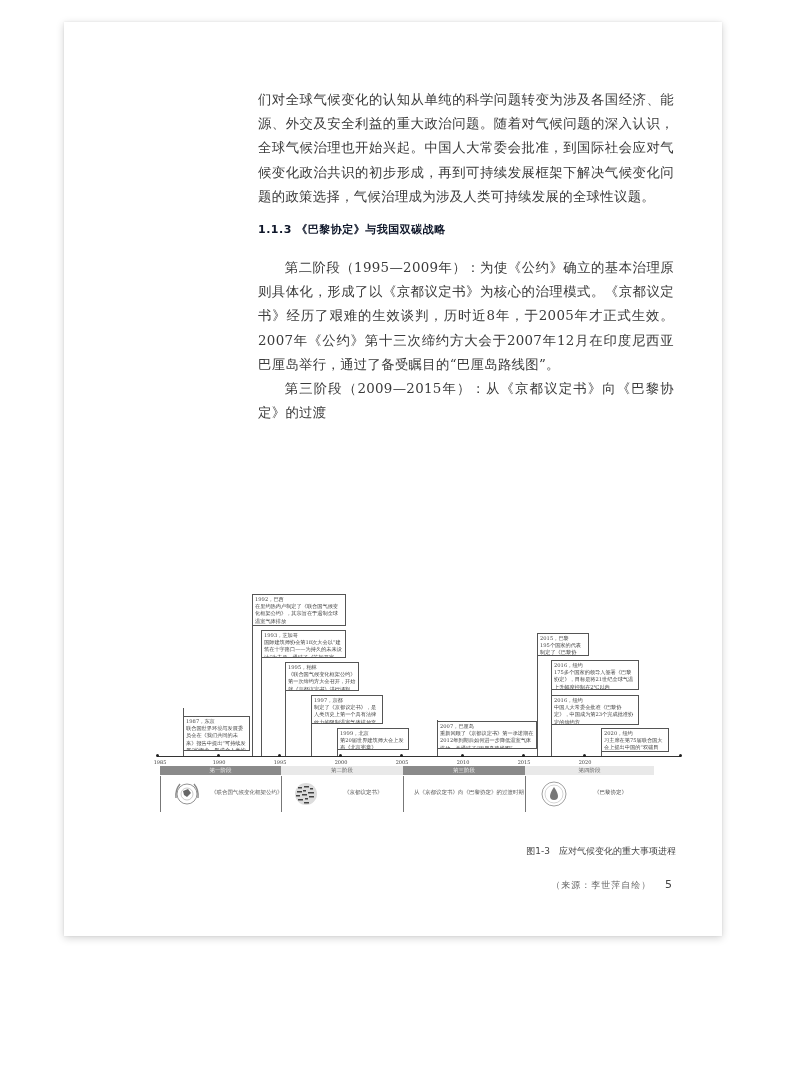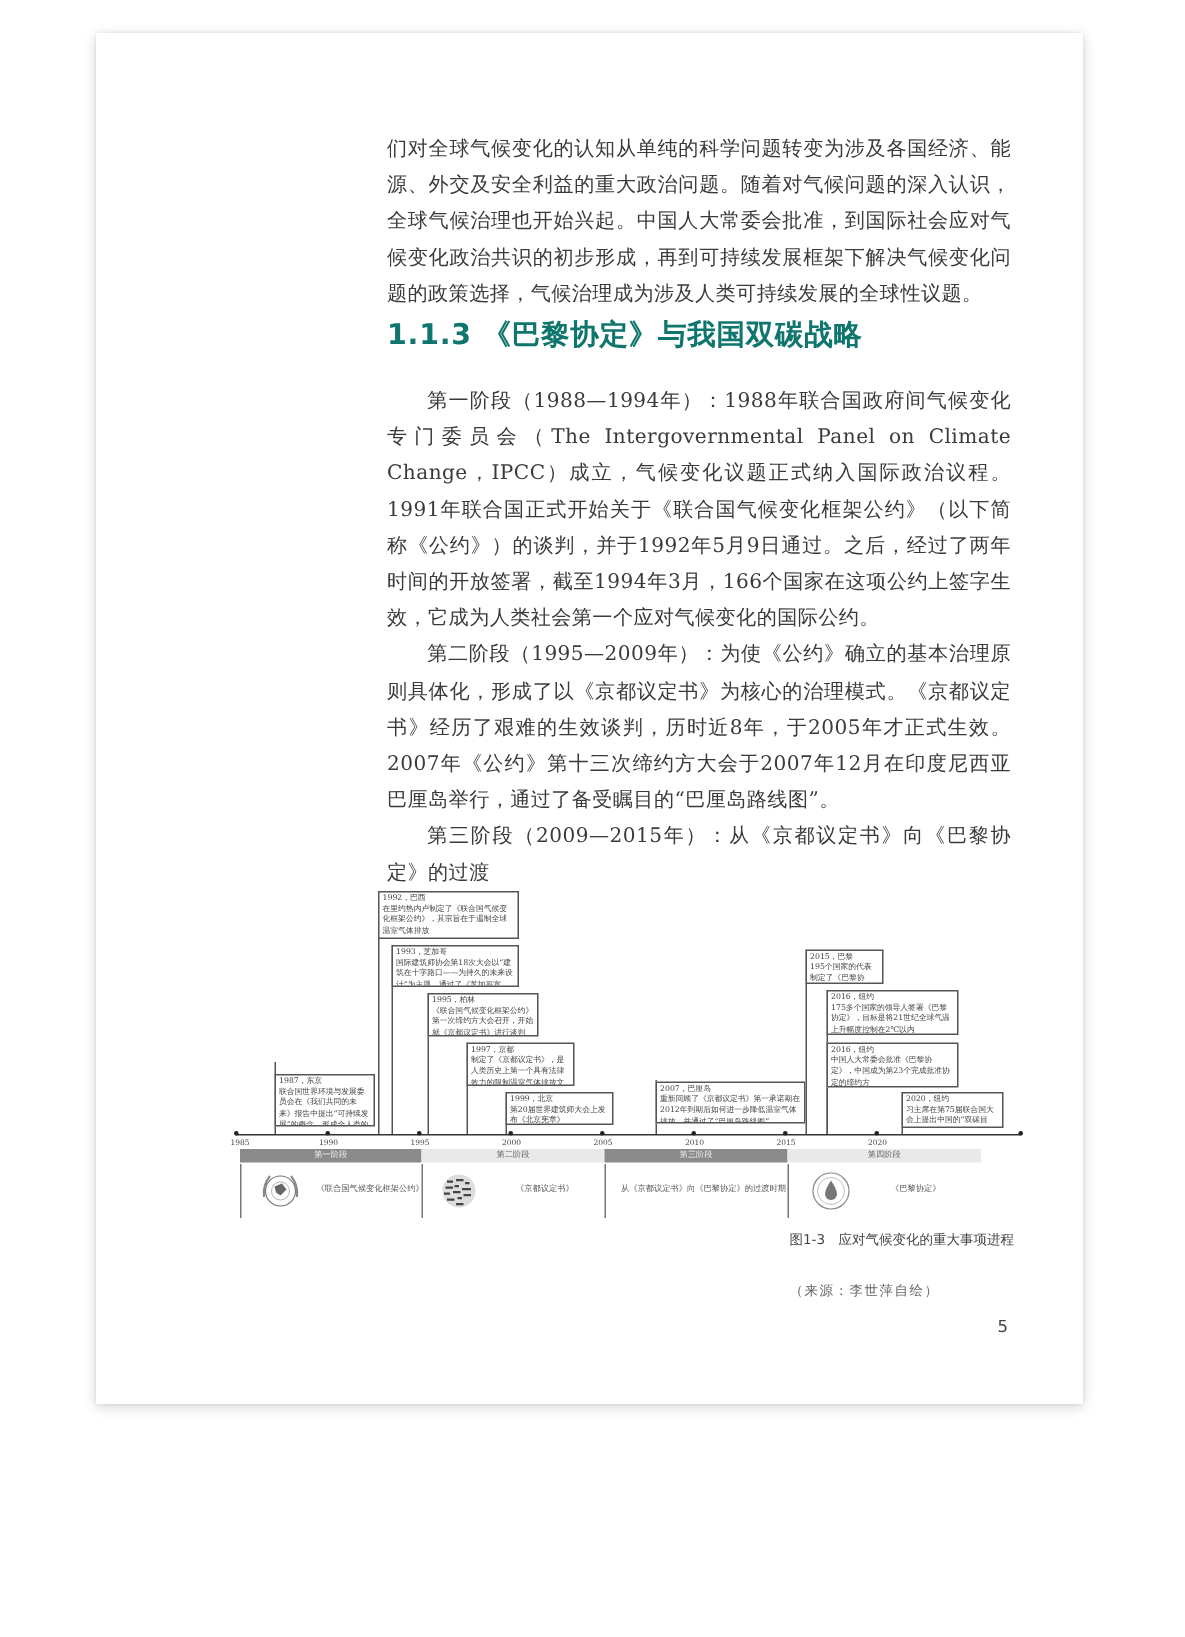--- a/index.html
+++ b/index.html
@@ -13,64 +13,63 @@
     box-shadow: 0 2px 8px rgba(0,0,0,0.18), 0 0 2px rgba(0,0,0,0.08);
   }
   .body-text {
     position: absolute; left: 258px; width: 416px;
     font-size: 13.4px; line-height: 24.2px; color: #3a3a3a; letter-spacing: 0.3px;
     text-align: justify;
   }
   .body-text p { margin: 0; }
   .indent { text-indent: 2em; }
   .heading {
-    position: absolute; left: 258px; top: 210px;
+    position: absolute; left: 258px; top: 222px;
     font-family: "DejaVu Sans", "Liberation Sans", sans-serif;
-    font-size: 19px; font-weight: bold; color: #0f766e; letter-spacing: 0.5px;
+    font-size: 11px; font-weight: bold; color: #0f172a; letter-spacing: 0.5px;
   }
   
   .figure { position: absolute; left: 150px; top: 590px; width: 540px; height: 225px; }
   .evt {
     position: absolute; background: #fff; border: 1px solid #555;
     font-size: 5.2px; line-height: 7.2px; color: #444; padding: 1px 2px; box-sizing: border-box;
     overflow: hidden;
   }
   .evt .t { display: block; }
   .vline { position: absolute; width: 1px; background: #555; }
   .axis { position: absolute; left: 7px; top: 166px; width: 524px; height: 1px; background: #333; }
   .tick { position: absolute; top: 164px; width: 3px; height: 3px; border-radius: 50%; background: #222; }
   .yr { position: absolute; top: 169px; font-size: 5px; color: #444; transform: translateX(-50%); }
   .band { position: absolute; top: 176px; height: 9px; font-size: 5.5px; line-height: 9px; text-align: center; }
   .band.dark { background: #8a8a8a; color: #eee; }
   .band.light { background: #e9e9e9; color: #666; }
   .cell { position: absolute; top: 186px; height: 36px; border-left: 1px solid #777; box-sizing: border-box; }
   .cell-label { position: absolute; top: 13px; font-size: 5.5px; color: #555; white-space: nowrap; }
   .caption {
-    position: absolute; right: 114px; top: 820px; text-align: left;
+    position: absolute; right: 114px; top: 844px; text-align: center;
     font-family: "DejaVu Sans", "Liberation Sans", sans-serif; font-size: 9px; color: #444; line-height: 14px;
   }
   .caption .src { font-family: "DejaVu Serif", serif; color: #666; letter-spacing: 1px; margin-top: 20px; }
   .page-num {
     position: absolute; left: 665px; top: 878px; font-size: 11px; color: #444;
     font-family: "DejaVu Sans", "Liberation Sans", sans-serif;
   }
 </style>
 </head>
 <body>
 
 <div class="page"></div>
 
 <div class="body-text" style="top:88px;">
   <p>们对全球气候变化的认知从单纯的科学问题转变为涉及各国经济、能源、外交及安全利益的重大政治问题。随着对气候问题的深入认识，全球气候治理也开始兴起。中国人大常委会批准，到国际社会应对气候变化政治共识的初步形成，再到可持续发展框架下解决气候变化问题的政策选择，气候治理成为涉及人类可持续发展的全球性议题。</p>
 </div>
 
 <div class="heading">1.1.3 《巴黎协定》与我国双碳战略</div>
 
 <div class="body-text" style="top:256px;">
-  <p class="indent">第一阶段（1988—1994年）：1988年联合国政府间气候变化专门委员会（The Intergovernmental Panel on Climate Change，IPCC）成立，气候变化议题正式纳入国际政治议程。1991年联合国正式开始关于《联合国气候变化框架公约》（以下简称《公约》）的谈判，并于1992年5月9日通过。之后，经过了两年时间的开放签署，截至1994年3月，166个国家在这项公约上签字生效，它成为人类社会第一个应对气候变化的国际公约。</p>
   <p class="indent">第二阶段（1995—2009年）：为使《公约》确立的基本治理原则具体化，形成了以《京都议定书》为核心的治理模式。《京都议定书》经历了艰难的生效谈判，历时近8年，于2005年才正式生效。2007年《公约》第十三次缔约方大会于2007年12月在印度尼西亚巴厘岛举行，通过了备受瞩目的“巴厘岛路线图”。</p>
   <p class="indent">第三阶段（2009—2015年）：从《京都议定书》向《巴黎协定》的过渡</p>
 </div>
 
 <div class="figure">
 
   <div class="vline" style="left:33px; top:118px; height:48px;"></div>
   <div class="vline" style="left:102px; top:6px; height:160px;"></div>
   <div class="vline" style="left:111px; top:40px; height:126px;"></div>
   <div class="vline" style="left:135px; top:72px; height:94px;"></div>

